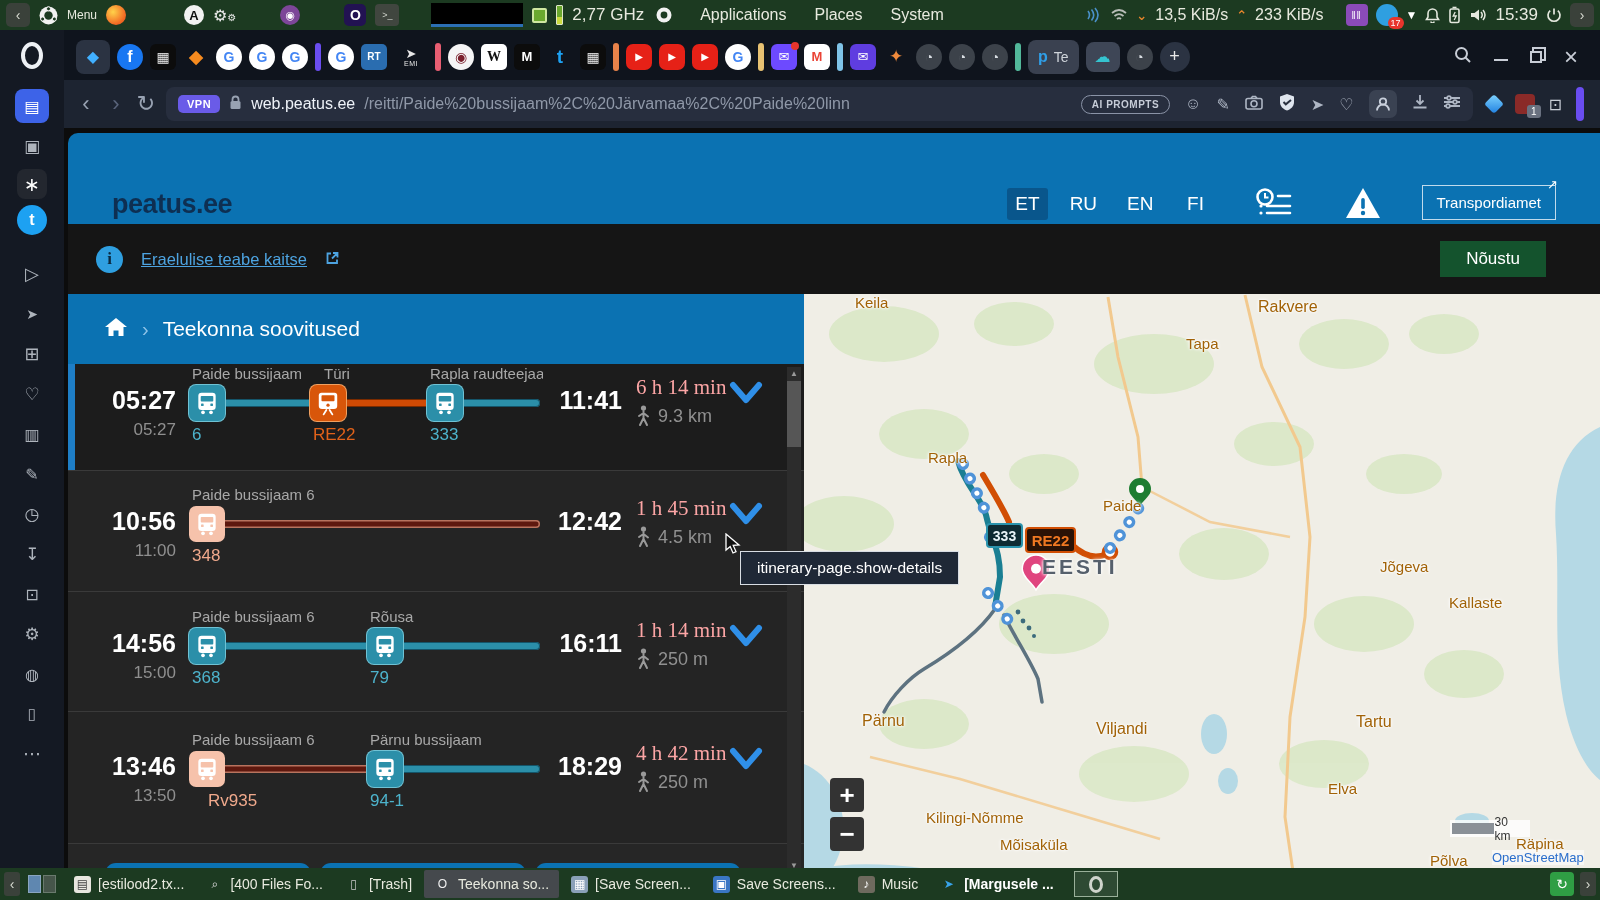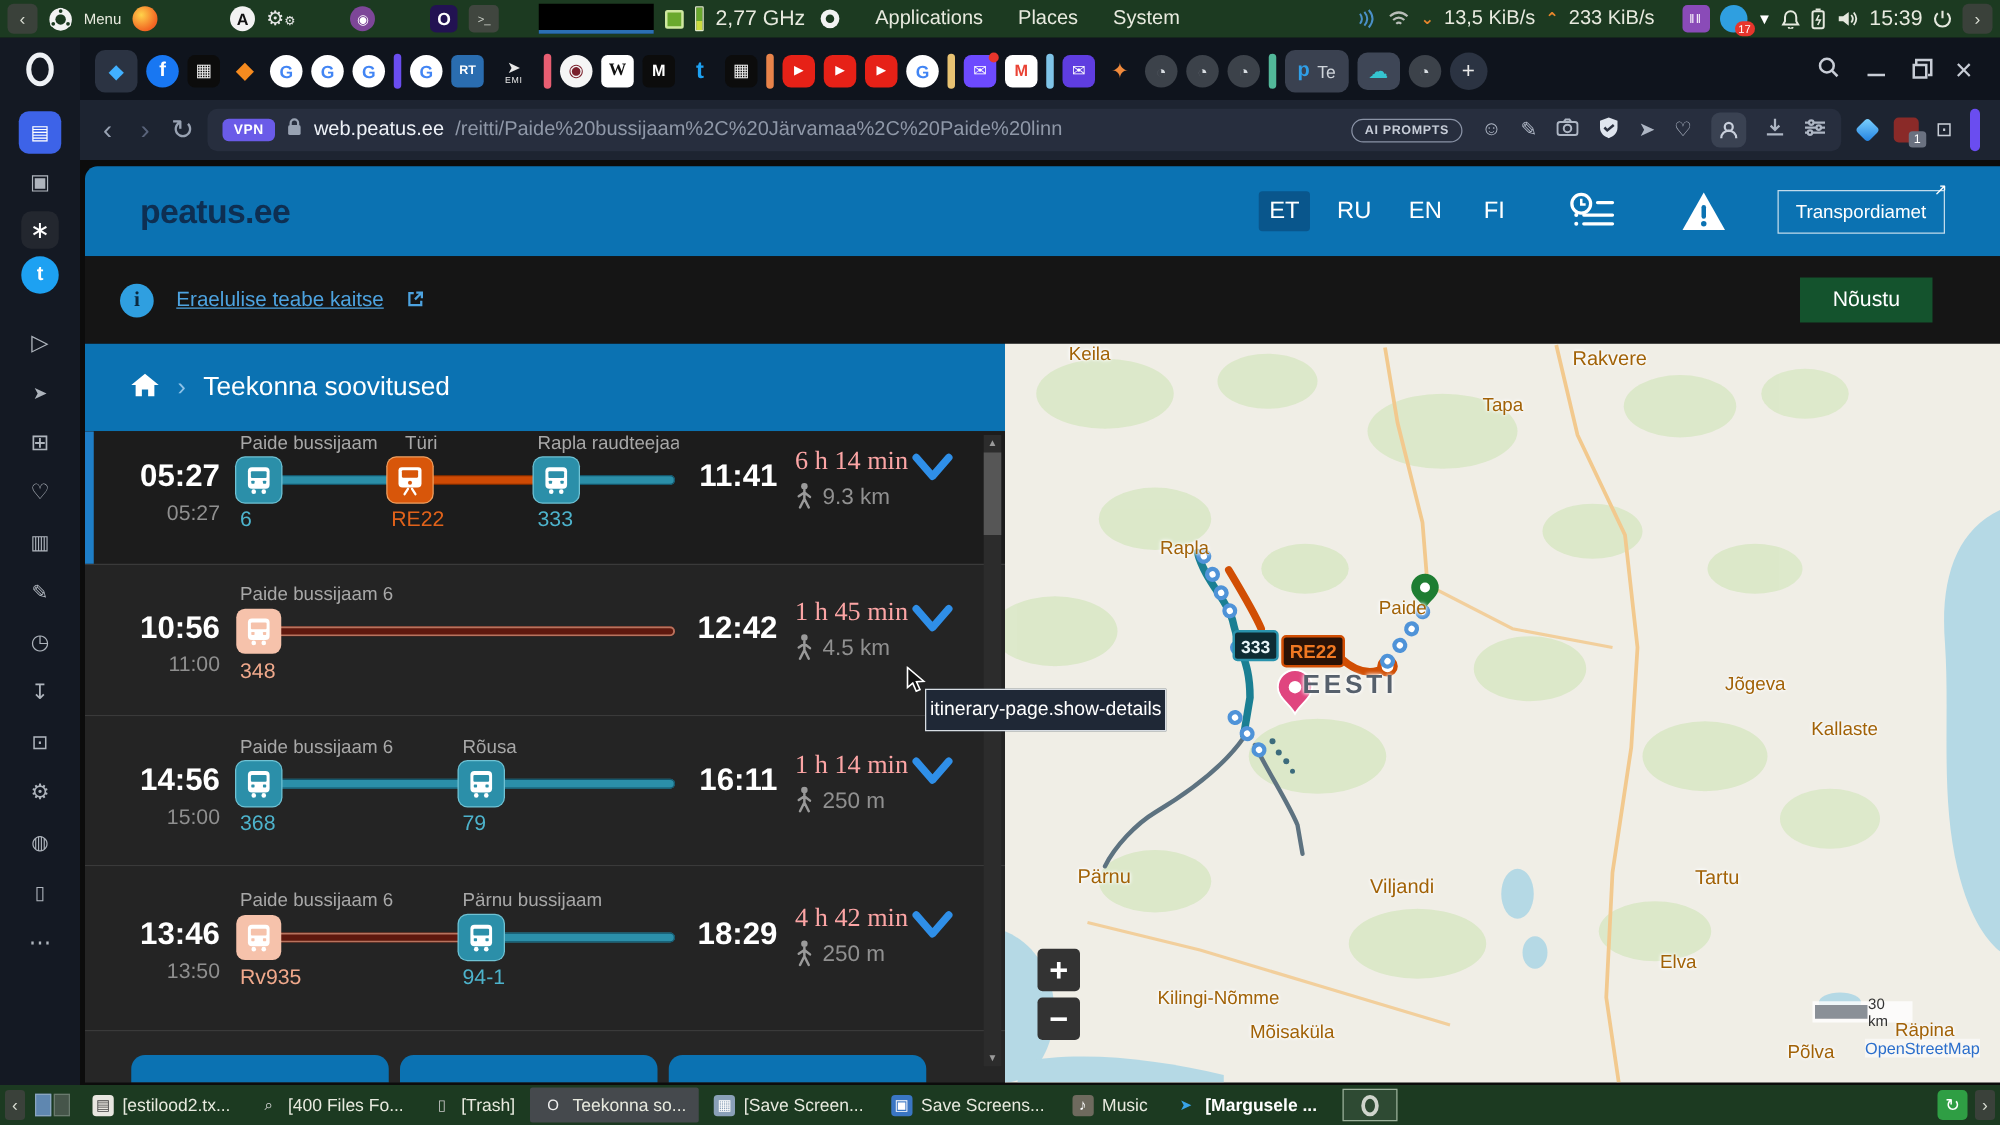--- a/index.html
+++ b/index.html
@@ -80,22 +80,22 @@
   .addricon{font-size:16px;color:#aeb6c4;}
   .personchip{width:28px;height:28px;border-radius:7px;background:#3a4252;display:inline-flex;align-items:center;justify-content:center;}
   .extrow{display:flex;align-items:center;gap:14px;padding:0 4px;}
   .extbadge{position:relative;width:20px;height:20px;border-radius:4px;background:#8a2a28;}
   .extbadge span{position:absolute;right:-6px;bottom:-4px;background:#6a7180;color:#fff;font-size:10px;border-radius:3px;padding:0 4px;line-height:13px;}
   .kite{width:14px;height:14px;background:linear-gradient(135deg,#7fd4ff,#1f7fe0);transform:rotate(45deg);border-radius:3px;}
   .purplebar{width:8px;height:34px;border-radius:4px;background:#6a4df0;}
 
   
   .page{position:absolute;left:64px;right:0;top:98px;bottom:0;background:#0c0c0c;padding-left:4px;}
-  .siteheader{margin-top:5px;height:72px;background:#0b72b2;border-top-left-radius:10px;
-    display:flex;align-items:center;padding:16px 44px;}
+  .siteheader{margin-top:5px;height:91px;background:#0b72b2;border-top-left-radius:10px;
+    display:flex;align-items:flex-end;padding:4px 44px;}
   .sitelogo{font-size:27px;font-weight:800;color:#0e2f52;letter-spacing:-.5px;}
   .langrow{margin-left:auto;display:flex;align-items:center;gap:14px;}
   .lang{min-width:40px;height:32px;display:inline-flex;align-items:center;justify-content:center;
     color:#fff;font-size:19px;border-radius:3px;padding:0 8px;}
   .lang.active{background:#09568c;}
   .hdricon{margin-left:38px;display:inline-flex;}
   .transp{margin-left:40px;border:1px solid rgba(255,255,255,.75);color:#fff;font-size:15px;
     padding:8px 14px;position:relative;white-space:nowrap;}
   .transp .arr{position:absolute;top:-9px;right:-3px;font-size:13px;}
 
@@ -163,21 +163,21 @@
   .zbtn{width:34px;height:34px;background:#333;color:#fff;font-size:26px;font-weight:bold;
     display:flex;align-items:center;justify-content:center;border-radius:4px;}
   .mapscale{position:absolute;left:646px;top:526px;width:80px;height:17px;background:rgba(255,255,255,.78);
     display:flex;align-items:center;}
   .mapscale .bar{width:44px;height:11px;margin-left:2px;background:#8a9097;}
   .mapscale .txt{margin-left:auto;margin-right:4px;font-size:12px;color:#333;}
   .attrib{position:absolute;left:688px;top:556px;font-size:13px;color:#2a6ecc;background:rgba(255,255,255,.55);}
 
   
   .tooltip{position:absolute;left:740px;top:551px;background:#1f2836;border:1px solid #d8dde3;
-    color:#fff;font-size:15.5px;padding:7px 3px;z-index:70;white-space:nowrap;}
+    color:#fff;font-size:15.5px;padding:7px 16px;z-index:70;white-space:nowrap;}
   .cursor{position:absolute;left:724px;top:533px;z-index:80;}
 
   
   .taskbar{position:absolute;left:0;bottom:0;width:1600px;height:32px;background:#1c3a21;
     display:flex;align-items:center;gap:2px;padding:0 4px;z-index:65;font-size:14px;}
   .ws{display:flex;gap:2px;margin:0 6px;}
   .ws i{width:13px;height:18px;background:#5f87b0;border:1px solid #8aa5c0;}
   .ws i.off{background:#46554a;border-color:#6a7a6e;}
   .task{display:inline-flex;align-items:center;gap:7px;height:28px;padding:0 10px;color:#e8eadf;flex:0 0 auto;}
   .task.active{background:#45494d;border-radius:2px;}
@@ -714,21 +714,21 @@
               <div class="tdep2">13:50</div>
               <div class="diag">
                 <span class="seg darkred" style="left:4px;width:195px"></span>
                 <span class="seg teal" style="left:199px;width:155px"></span>
                 <span class="slabel" style="left:6px">Paide bussijaam 6</span>
                 <span class="sicon salmon" style="left:3px">
                     <svg>
                       <use href="#ic-bus"></use>
                     </svg>
                   </span>
-                <span class="snum salmon" style="left:6px">Rv935</span>
+                <span class="snum salmon" style="left:22px">Rv935</span>
                 <span class="slabel" style="left:184px">Pärnu bussijaam</span>
                 <span class="sicon teal" style="left:181px">
                     <svg>
                       <use href="#ic-bus"></use>
                     </svg>
                   </span>
                 <span class="snum teal" style="left:184px">94-1</span>
               </div>
               <div class="tarr">18:29</div>
               <div class="dur">4 h 42 min</div>

